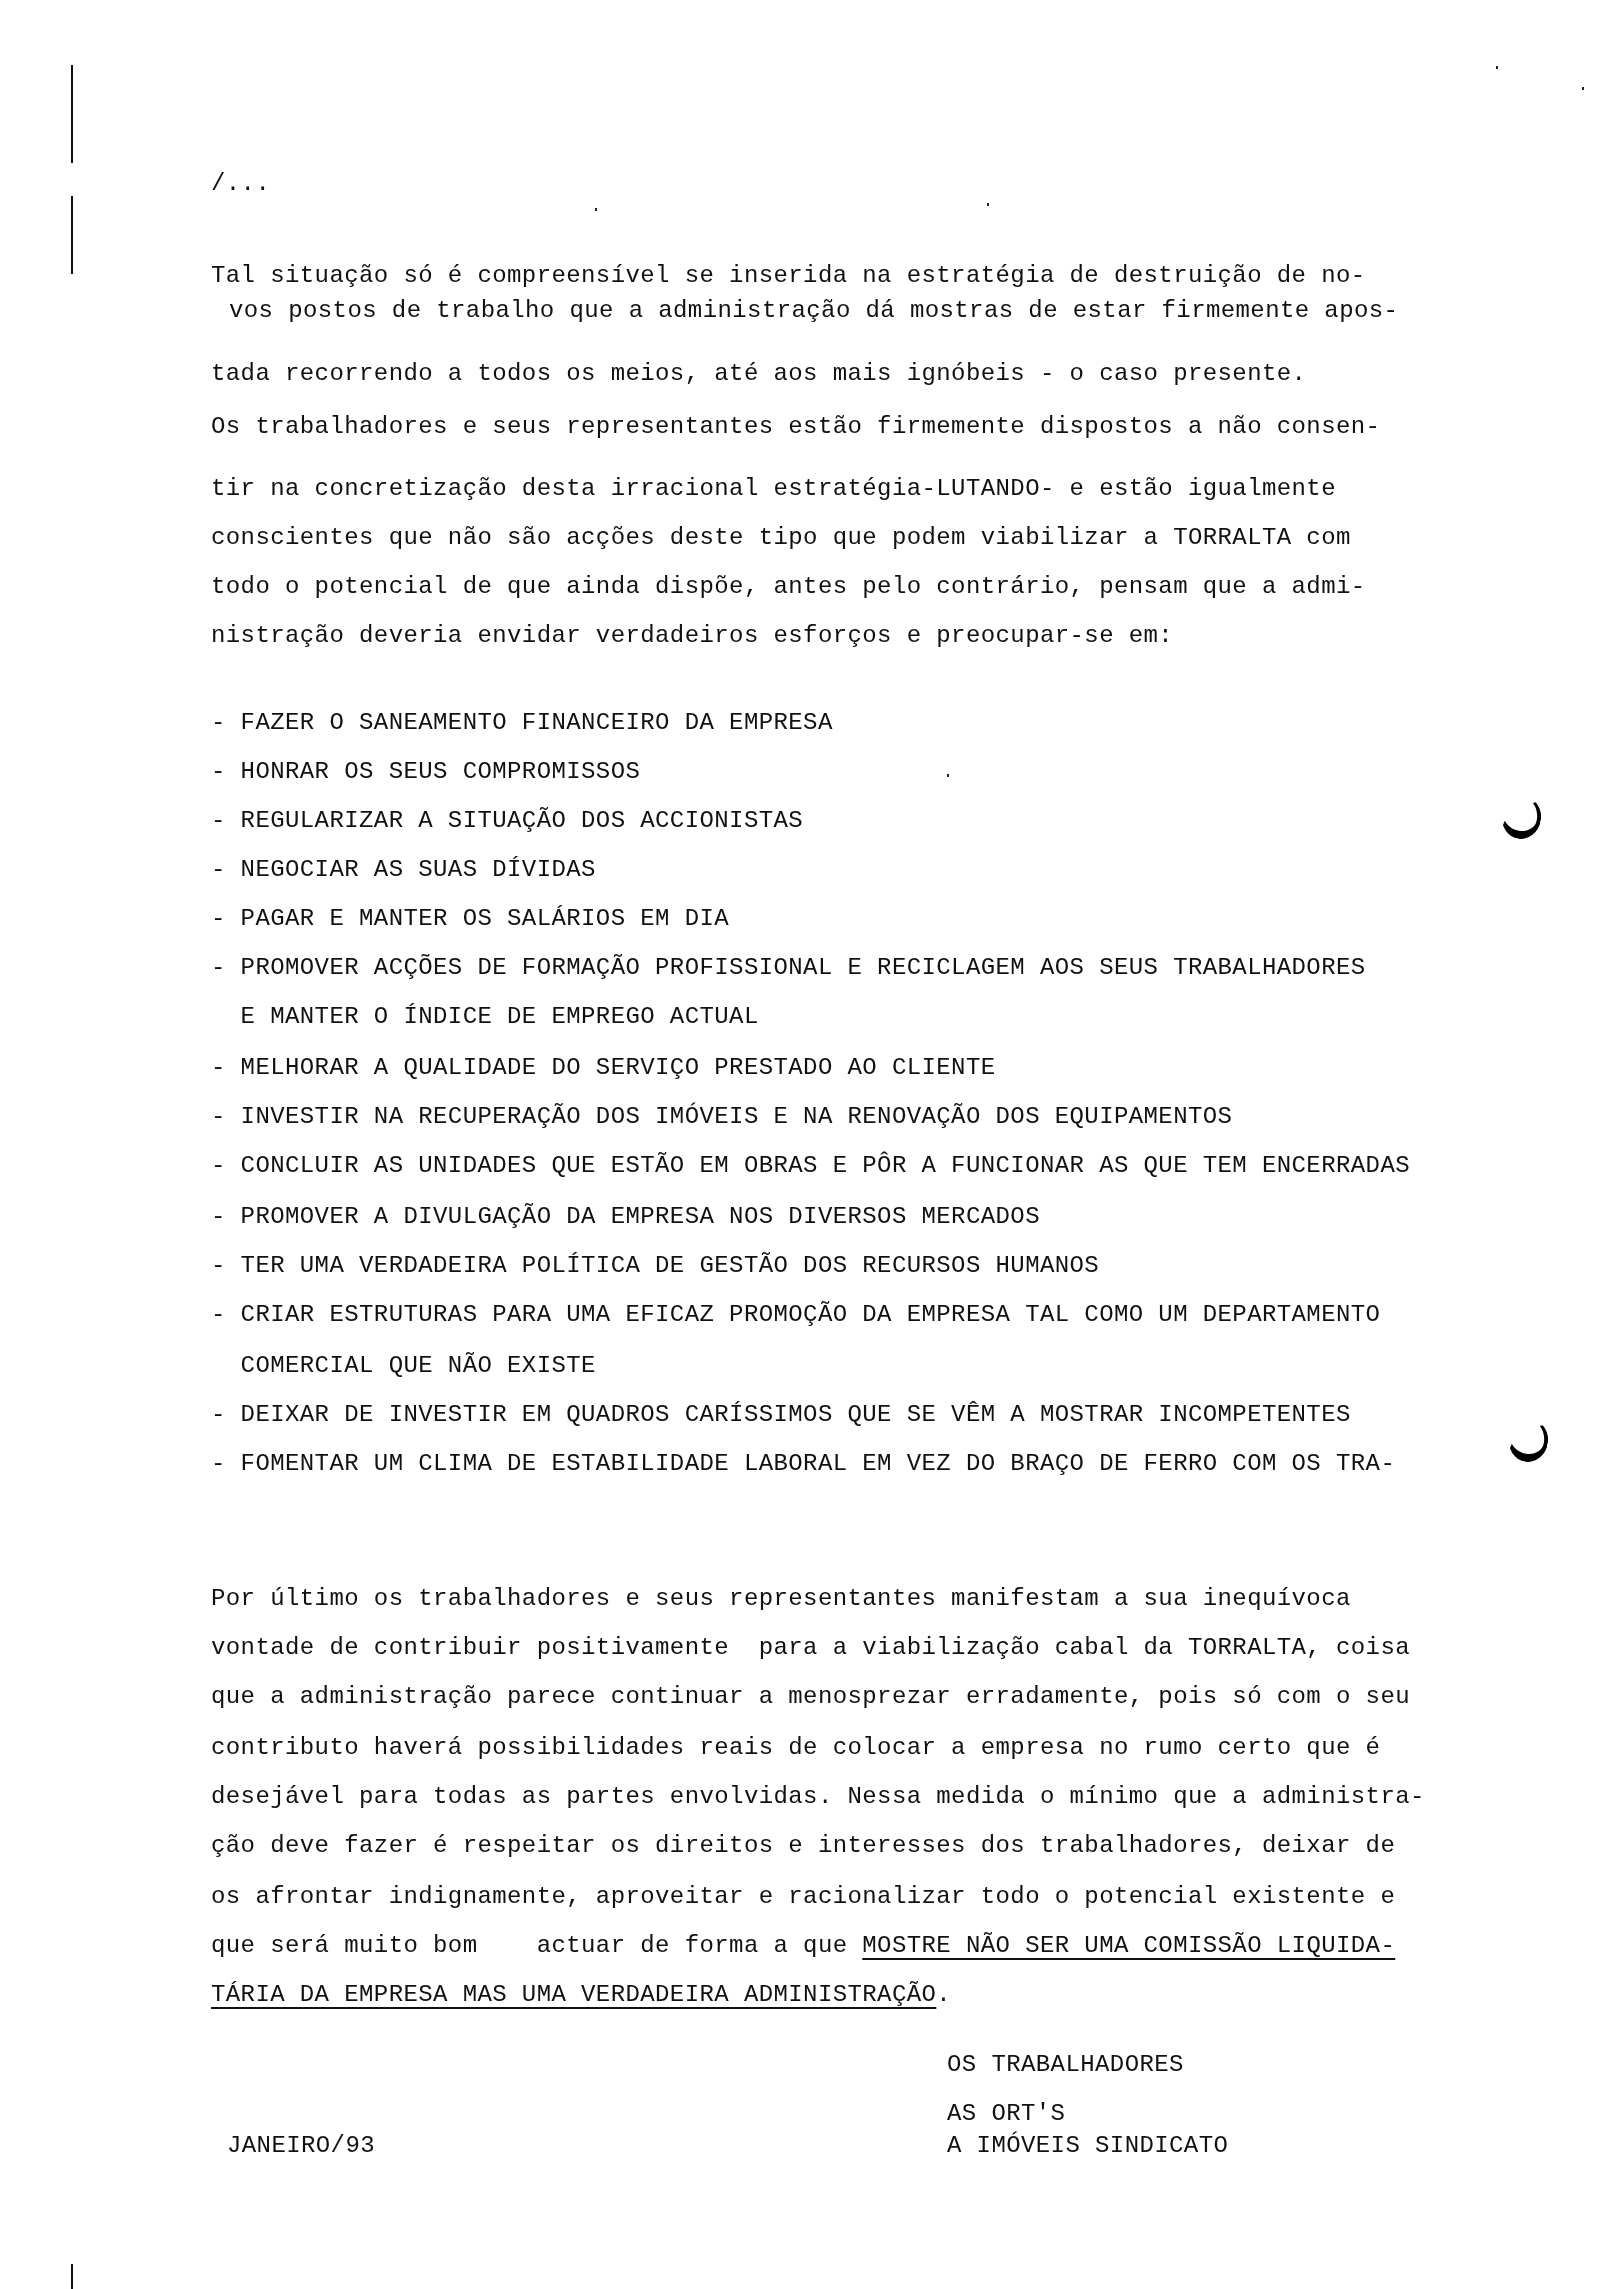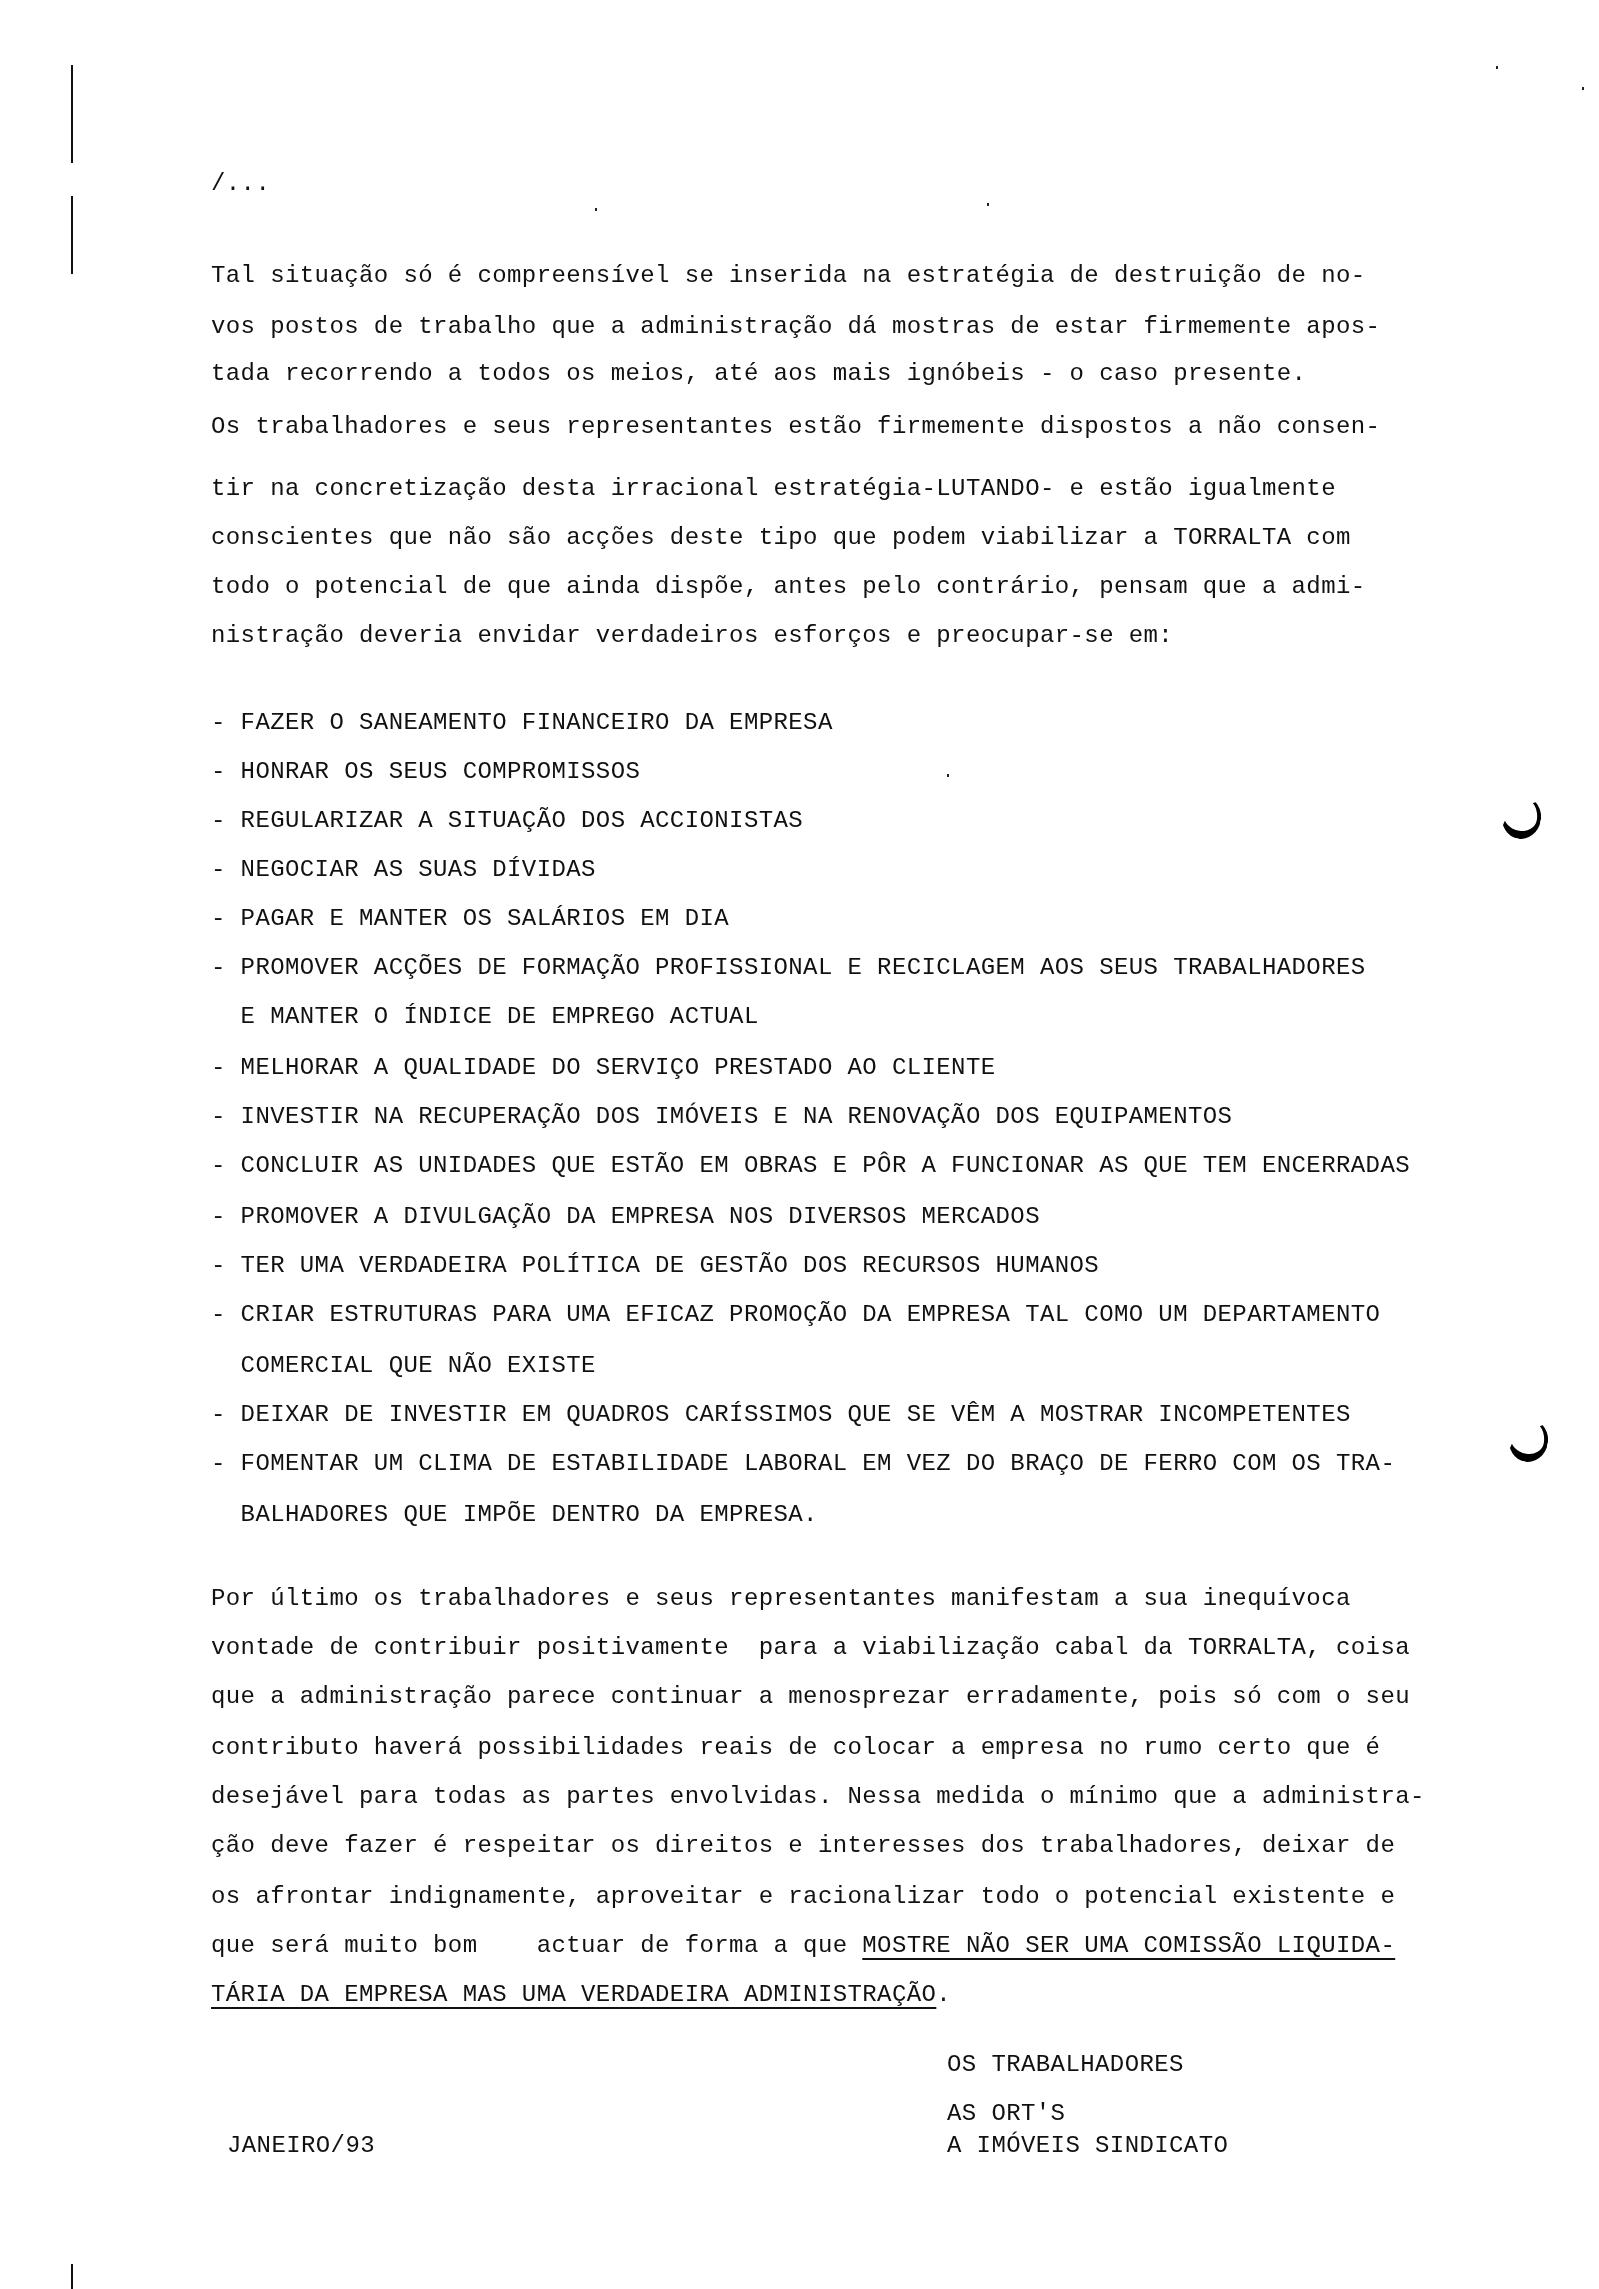--- a/index.html
+++ b/index.html
@@ -61,21 +61,21 @@
 
 <div class="page">
 
   <div class="margin-line" style="top:65px;height:98px;"></div>
   <div class="margin-line" style="top:196px;height:78px;"></div>
   <div class="margin-line" style="top:2264px;height:25.5px;"></div>
 
   <div class="line" style="top:169px;">/...</div>
 
   <div class="line" style="top:261px;">Tal situação só é compreensível se inserida na estratégia de destruição de no-</div>
-  <div class="line" style="top:312px;">vos postos de trabalho que a administração dá mostras de estar firmemente apos-</div>
+  <div class="line" style="top:296px;margin-left:18px;">vos postos de trabalho que a administração dá mostras de estar firmemente apos-</div>
   <div class="line" style="top:359px;text-align:right;">tada recorrendo a todos os meios, até aos mais ignóbeis - o caso presente.</div>
 
   <div class="line" style="top:412px;">Os trabalhadores e seus representantes estão firmemente dispostos a não consen-</div>
   <div class="line" style="top:474px;">tir na concretização desta irracional estratégia-LUTANDO- e estão igualmente</div>
   <div class="line" style="top:523px;">conscientes que não são acções deste tipo que podem viabilizar a TORRALTA com</div>
   <div class="line" style="top:572px;">todo o potencial de que ainda dispõe, antes pelo contrário, pensam que a admi-</div>
   <div class="line" style="top:621px;">nistração deveria envidar verdadeiros esforços e preocupar-se em:</div>
 
   <div class="line" style="top:708px;">- FAZER O SANEAMENTO FINANCEIRO DA EMPRESA</div>
   <div class="line" style="top:757px;">- HONRAR OS SEUS COMPROMISSOS</div>
@@ -86,21 +86,20 @@
   <div class="line" style="top:1053px;">- MELHORAR A QUALIDADE DO SERVIÇO PRESTADO AO CLIENTE</div>
   <div class="line" style="top:1002px;">  E MANTER O ÍNDICE DE EMPREGO ACTUAL</div>
   <div class="line" style="top:1102px;">- INVESTIR NA RECUPERAÇÃO DOS IMÓVEIS E NA RENOVAÇÃO DOS EQUIPAMENTOS</div>
   <div class="line" style="top:1151px;">- CONCLUIR AS UNIDADES QUE ESTÃO EM OBRAS E PÔR A FUNCIONAR AS QUE TEM ENCERRADAS</div>
   <div class="line" style="top:1202px;">- PROMOVER A DIVULGAÇÃO DA EMPRESA NOS DIVERSOS MERCADOS</div>
   <div class="line" style="top:1251px;">- TER UMA VERDADEIRA POLÍTICA DE GESTÃO DOS RECURSOS HUMANOS</div>
   <div class="line" style="top:1300px;">- CRIAR ESTRUTURAS PARA UMA EFICAZ PROMOÇÃO DA EMPRESA TAL COMO UM DEPARTAMENTO</div>
   <div class="line" style="top:1351px;">  COMERCIAL QUE NÃO EXISTE</div>
   <div class="line" style="top:1400px;">- DEIXAR DE INVESTIR EM QUADROS CARÍSSIMOS QUE SE VÊM A MOSTRAR INCOMPETENTES</div>
   <div class="line" style="top:1449px;">- FOMENTAR UM CLIMA DE ESTABILIDADE LABORAL EM VEZ DO BRAÇO DE FERRO COM OS TRA-</div>
-  <div class="line" style="top:1500px;">  BALHADORES QUE IMPÕE DENTRO DA EMPRESA.</div>
 
   <div class="line" style="top:1584px;">Por último os trabalhadores e seus representantes manifestam a sua inequívoca</div>
   <div class="line" style="top:1633px;">vontade de contribuir positivamente  para a viabilização cabal da TORRALTA, coisa</div>
   <div class="line" style="top:1682px;">que a administração parece continuar a menosprezar erradamente, pois só com o seu</div>
   <div class="line" style="top:1733px;">contributo haverá possibilidades reais de colocar a empresa no rumo certo que é</div>
   <div class="line" style="top:1782px;">desejável para todas as partes envolvidas. Nessa medida o mínimo que a administra-</div>
   <div class="line" style="top:1831px;">ção deve fazer é respeitar os direitos e interesses dos trabalhadores, deixar de</div>
   <div class="line" style="top:1882px;">os afrontar indignamente, aproveitar e racionalizar todo o potencial existente e</div>
   <div class="line" style="top:1931px;"><span>que será muito bom    actuar de forma a que </span><span class="ul">MOSTRE NÃO SER UMA COMISSÃO LIQUIDA-</span></div>
   <div class="line" style="top:1980px;"><span class="ul">TÁRIA DA EMPRESA MAS UMA VERDADEIRA ADMINISTRAÇÃO</span><span>.</span></div>

